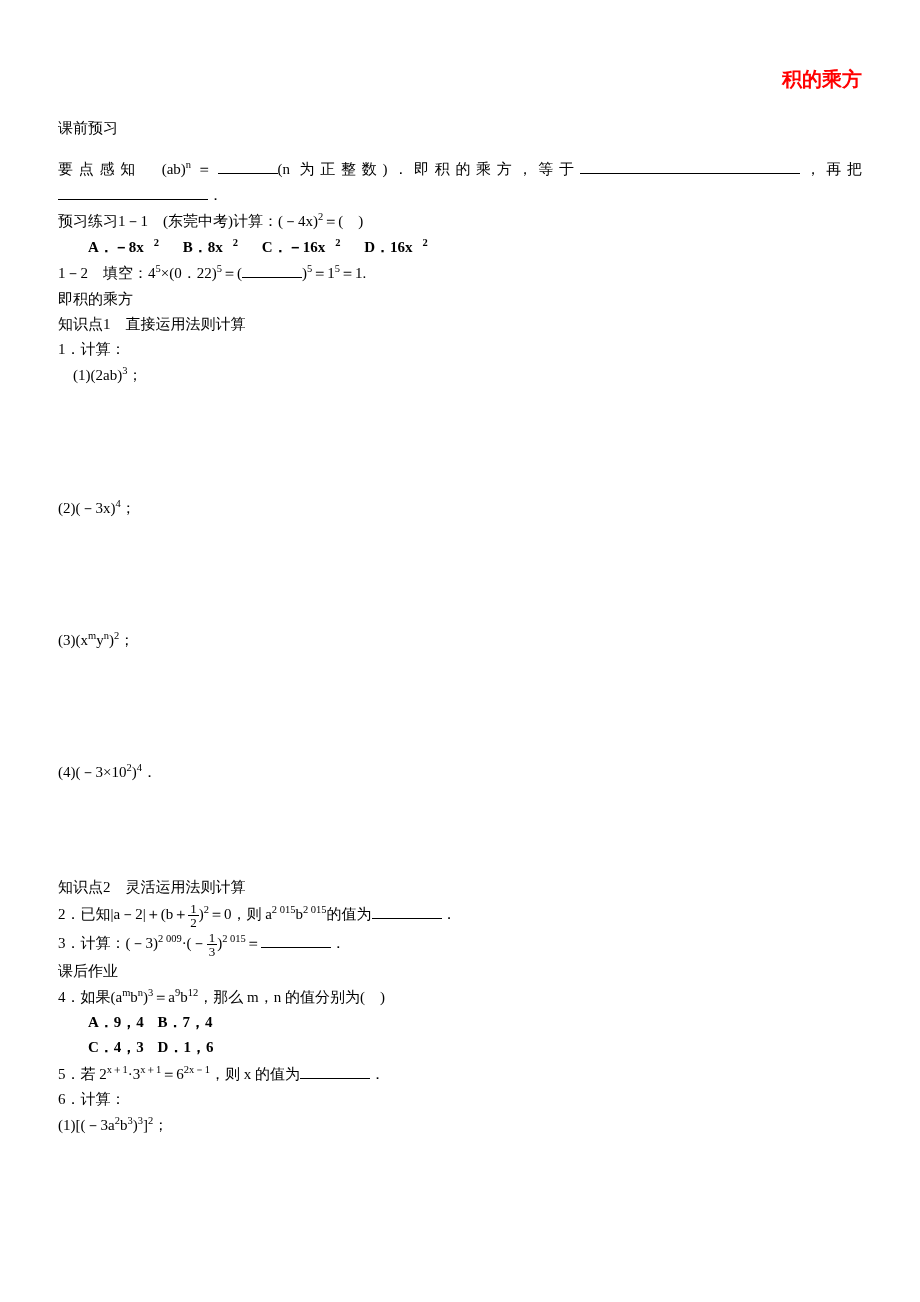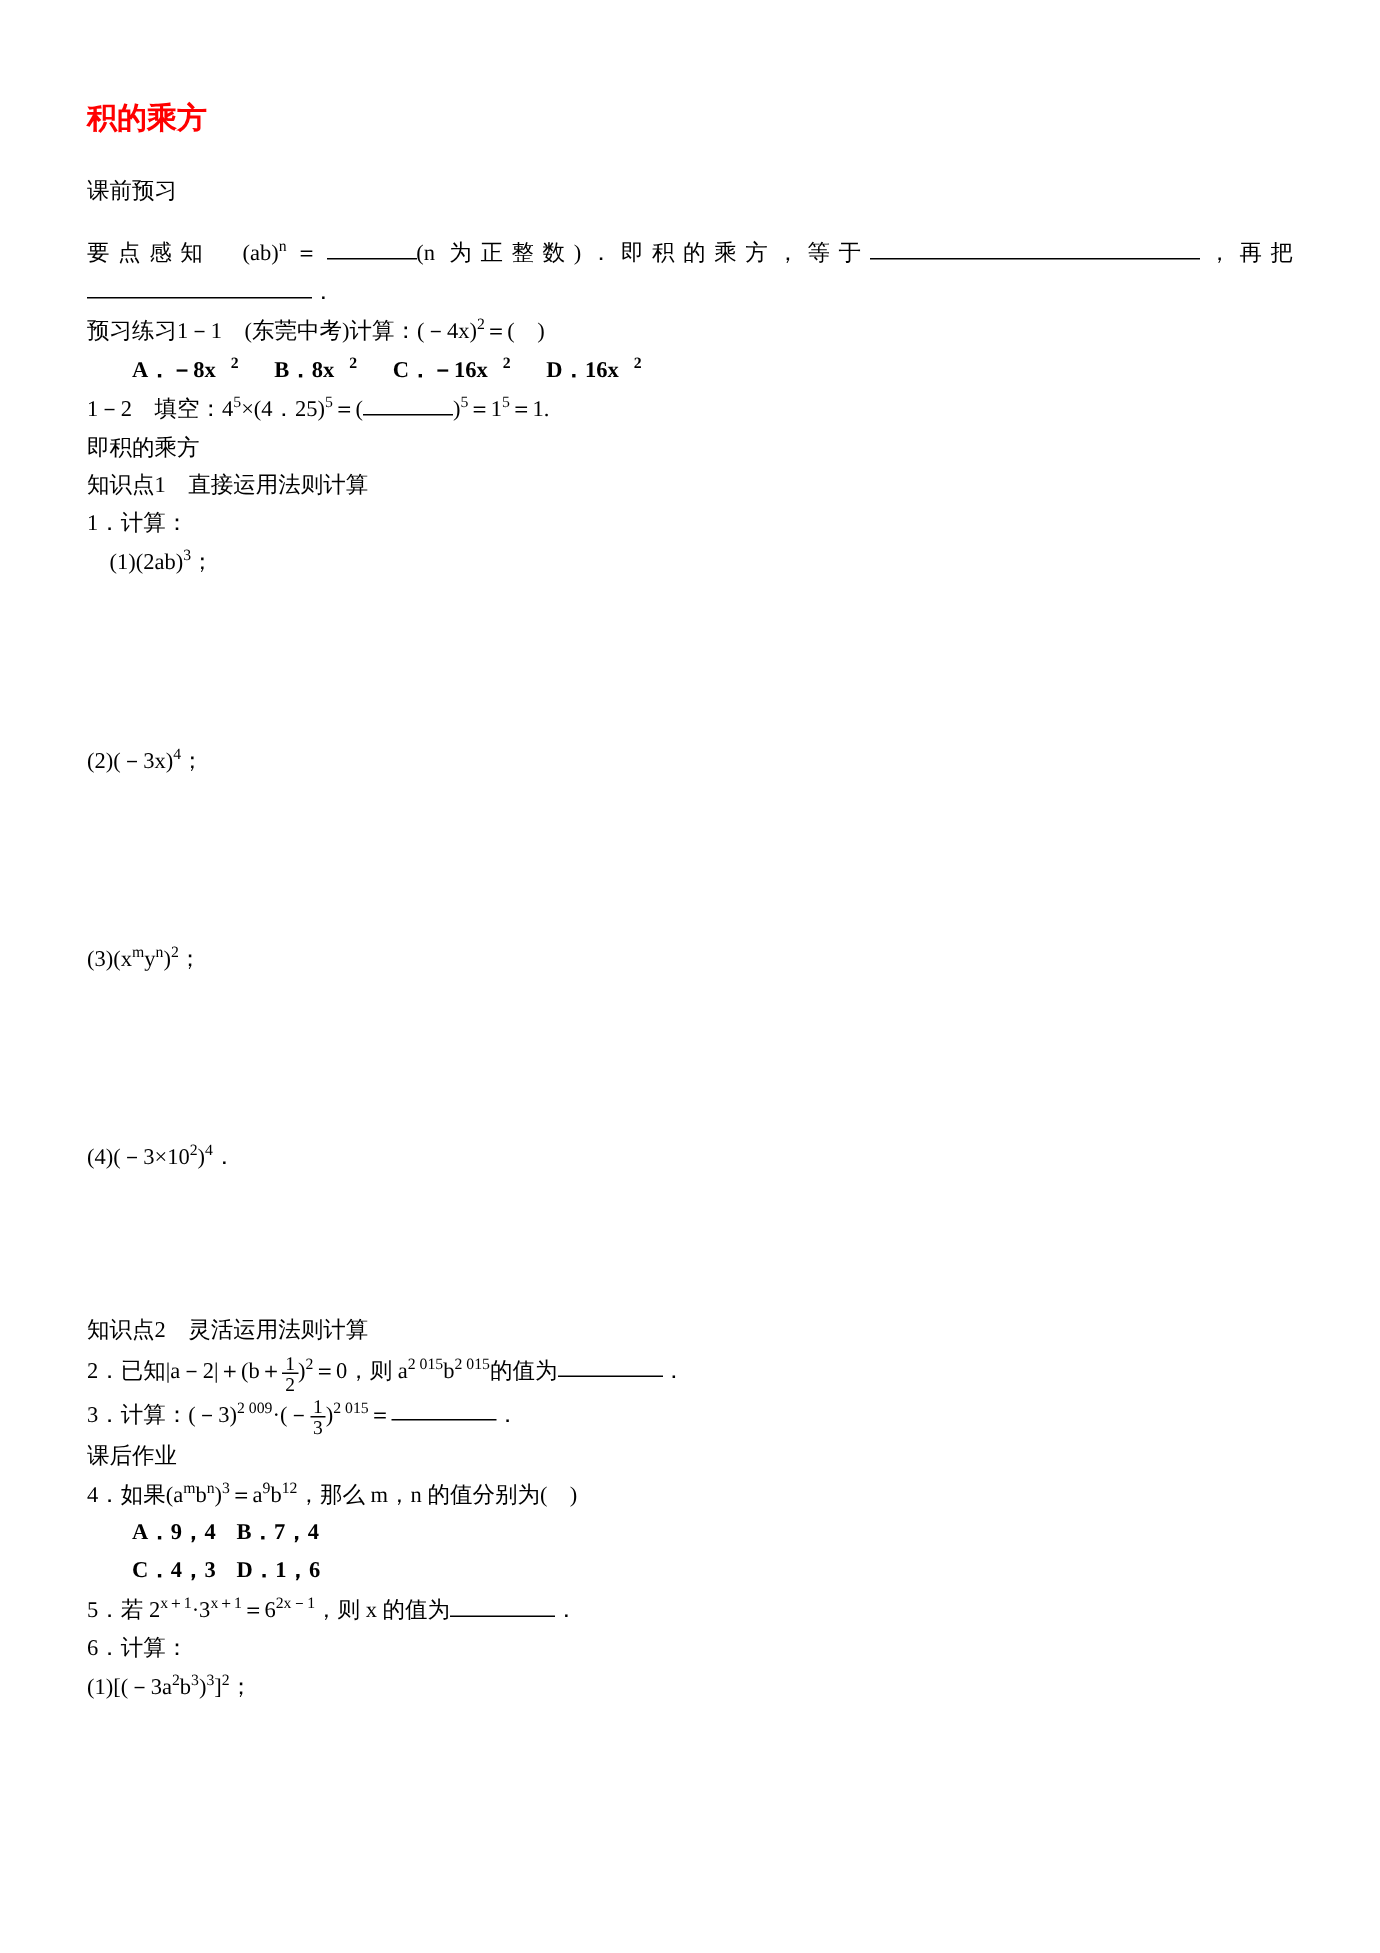--- a/index.html
+++ b/index.html
@@ -7,21 +7,21 @@
       width: 920px;
       min-height: 1302px;
       background: #ffffff;
       font-family: "SimSun", "宋体", serif;
       font-size: 15px;
       color: #000;
       padding: 64px 58px 60px 58px;
       line-height: 1.55;
     }
     .title {
-      text-align: left;
+      text-align: right;
       font-weight: bold;
       font-size: 20px;
       margin-bottom: 22px;
     }
     .red { color: #ff0000; }
     .line { margin-bottom: 2px; }
     .justify {
       text-align: justify;
       text-align-last: justify;
       margin-top: 17px;
@@ -69,21 +69,21 @@
   <span>预习练习1－1　(东莞中考)计算：(－4x)</span><span class="sup">2</span><span>＝(　)</span>
 </div>
 <div class="line options indent2">
   <span><span>A．－8x</span><span class="sup">2</span></span>
   <span><span>B．8x</span><span class="sup">2</span></span>
   <span><span>C．－16x</span><span class="sup">2</span></span>
   <span><span>D．16x</span><span class="sup">2</span></span>
 </div>
 
 <div class="line">
-  <span>1－2　填空：4</span><span class="sup">5</span><span>×(4．25)</span><span class="sup">5</span><span>＝(</span><span class="blank blank-short"></span><span>)</span><span class="sup">5</span><span>＝1</span><span class="sup">5</span><span>＝1.</span>
+  <span>1－2　填空：4</span><span class="sup">5</span><span>×(0．22)</span><span class="sup">5</span><span>＝(</span><span class="blank blank-short"></span><span>)</span><span class="sup">5</span><span>＝1</span><span class="sup">5</span><span>＝1.</span>
 </div>
 
 <div class="line">即积的乘方</div>
 <div class="line">知识点1　直接运用法则计算</div>
 <div class="line">1．计算：</div>
 
 <div class="line indent1">
   <span>(1)(2ab)</span><span class="sup">3</span><span>；</span>
 </div>
 <div class="gap-xl"></div>

